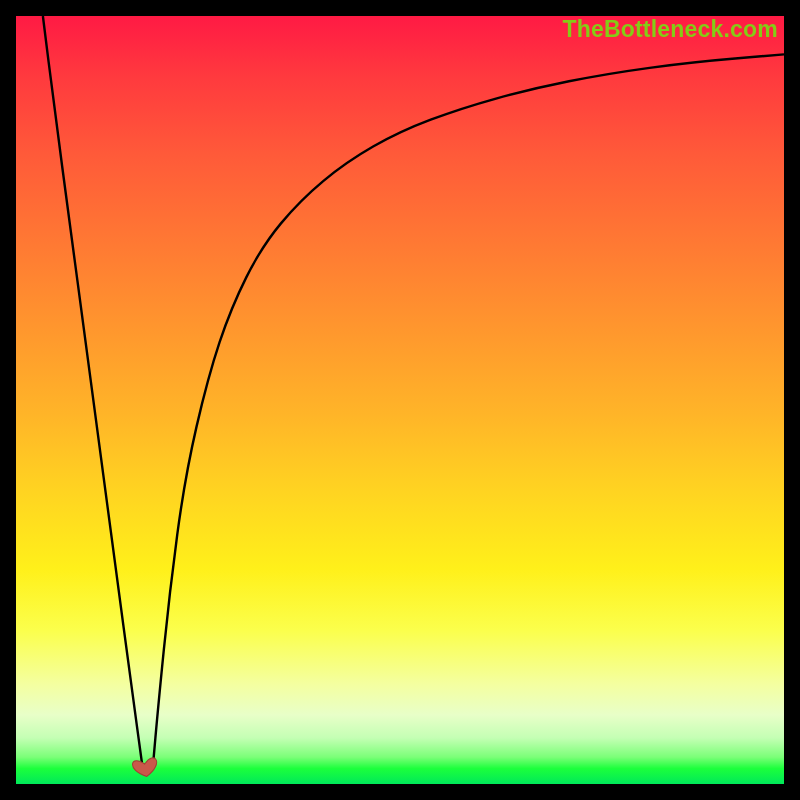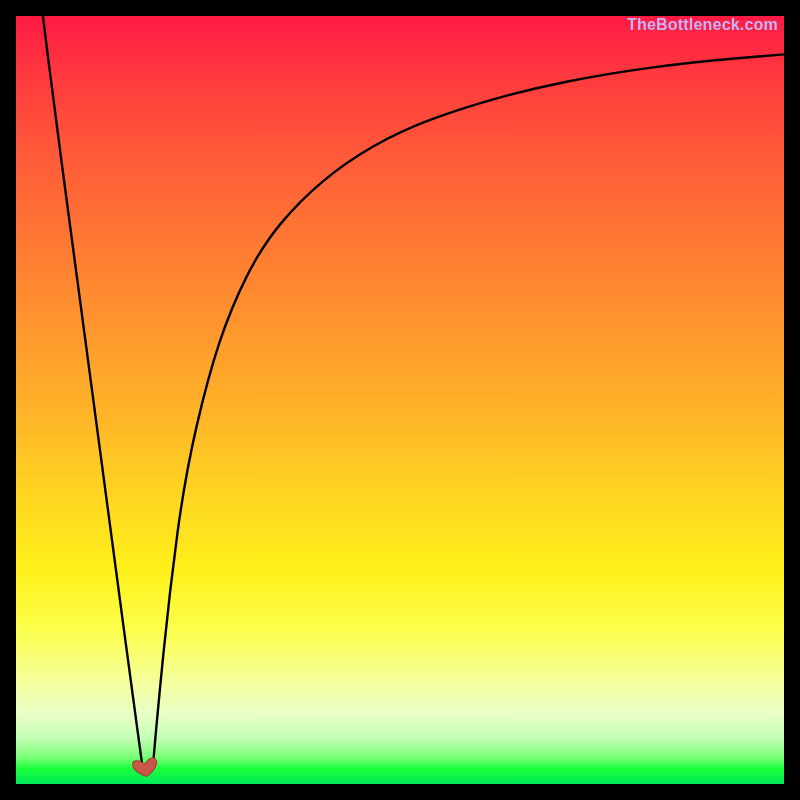--- a/index.html
+++ b/index.html
@@ -49,23 +49,23 @@
       #c4ffb4 94%,
       #7bff78 96.5%,
       #1bff3c 98%,
       #00e85a 100%
     );
   }
   .watermark {
     position: absolute;
     top: 0px;
     right: 6px;
-    font-size: 16px;
+    font-size: 23px;
     font-weight: 600;
-    color: #c4b5fd;
+    color: #84cc16;
     letter-spacing: 0.2px;
     pointer-events: none;
     user-select: none;
   }
   svg.curve {
     position: absolute;
     left: 0;
     top: 0;
     width: 768px;
     height: 768px;

